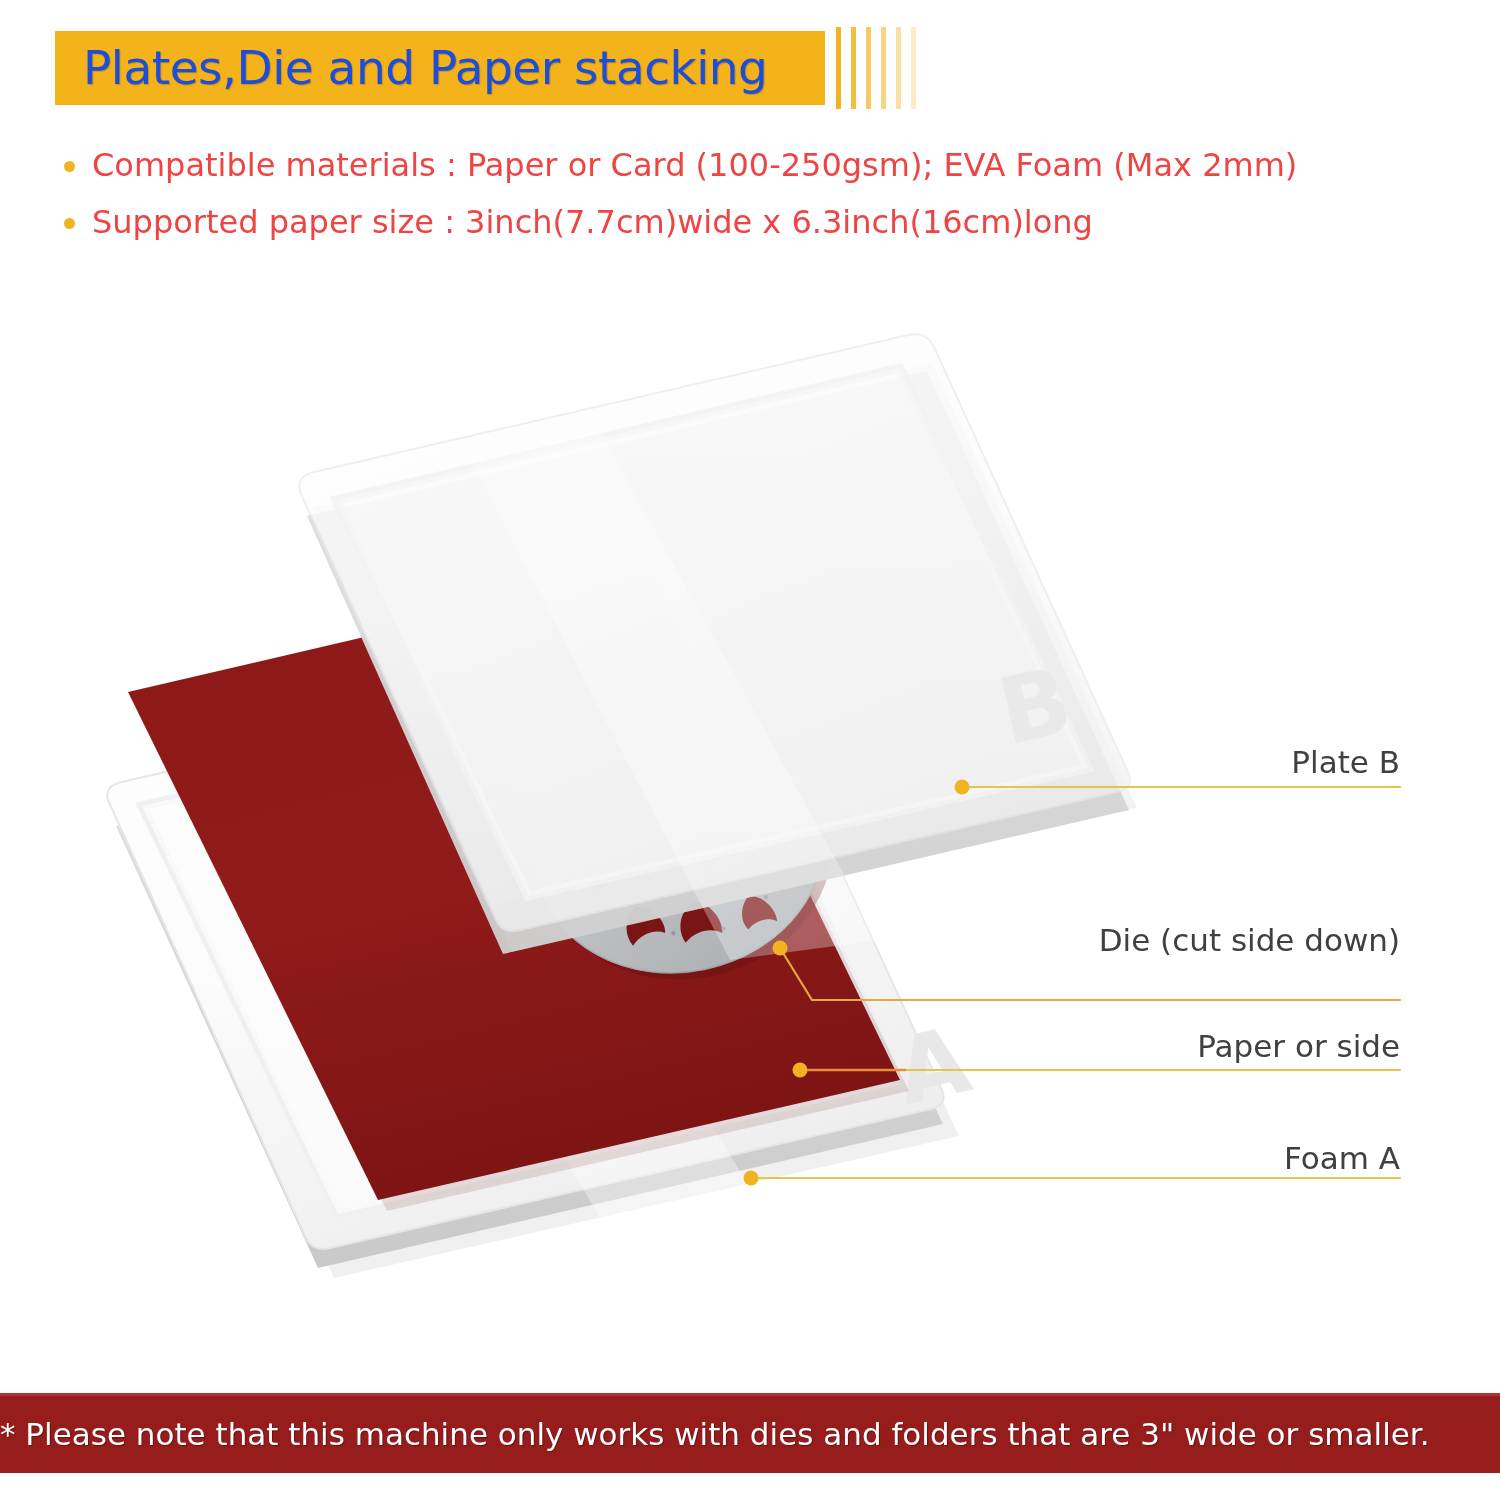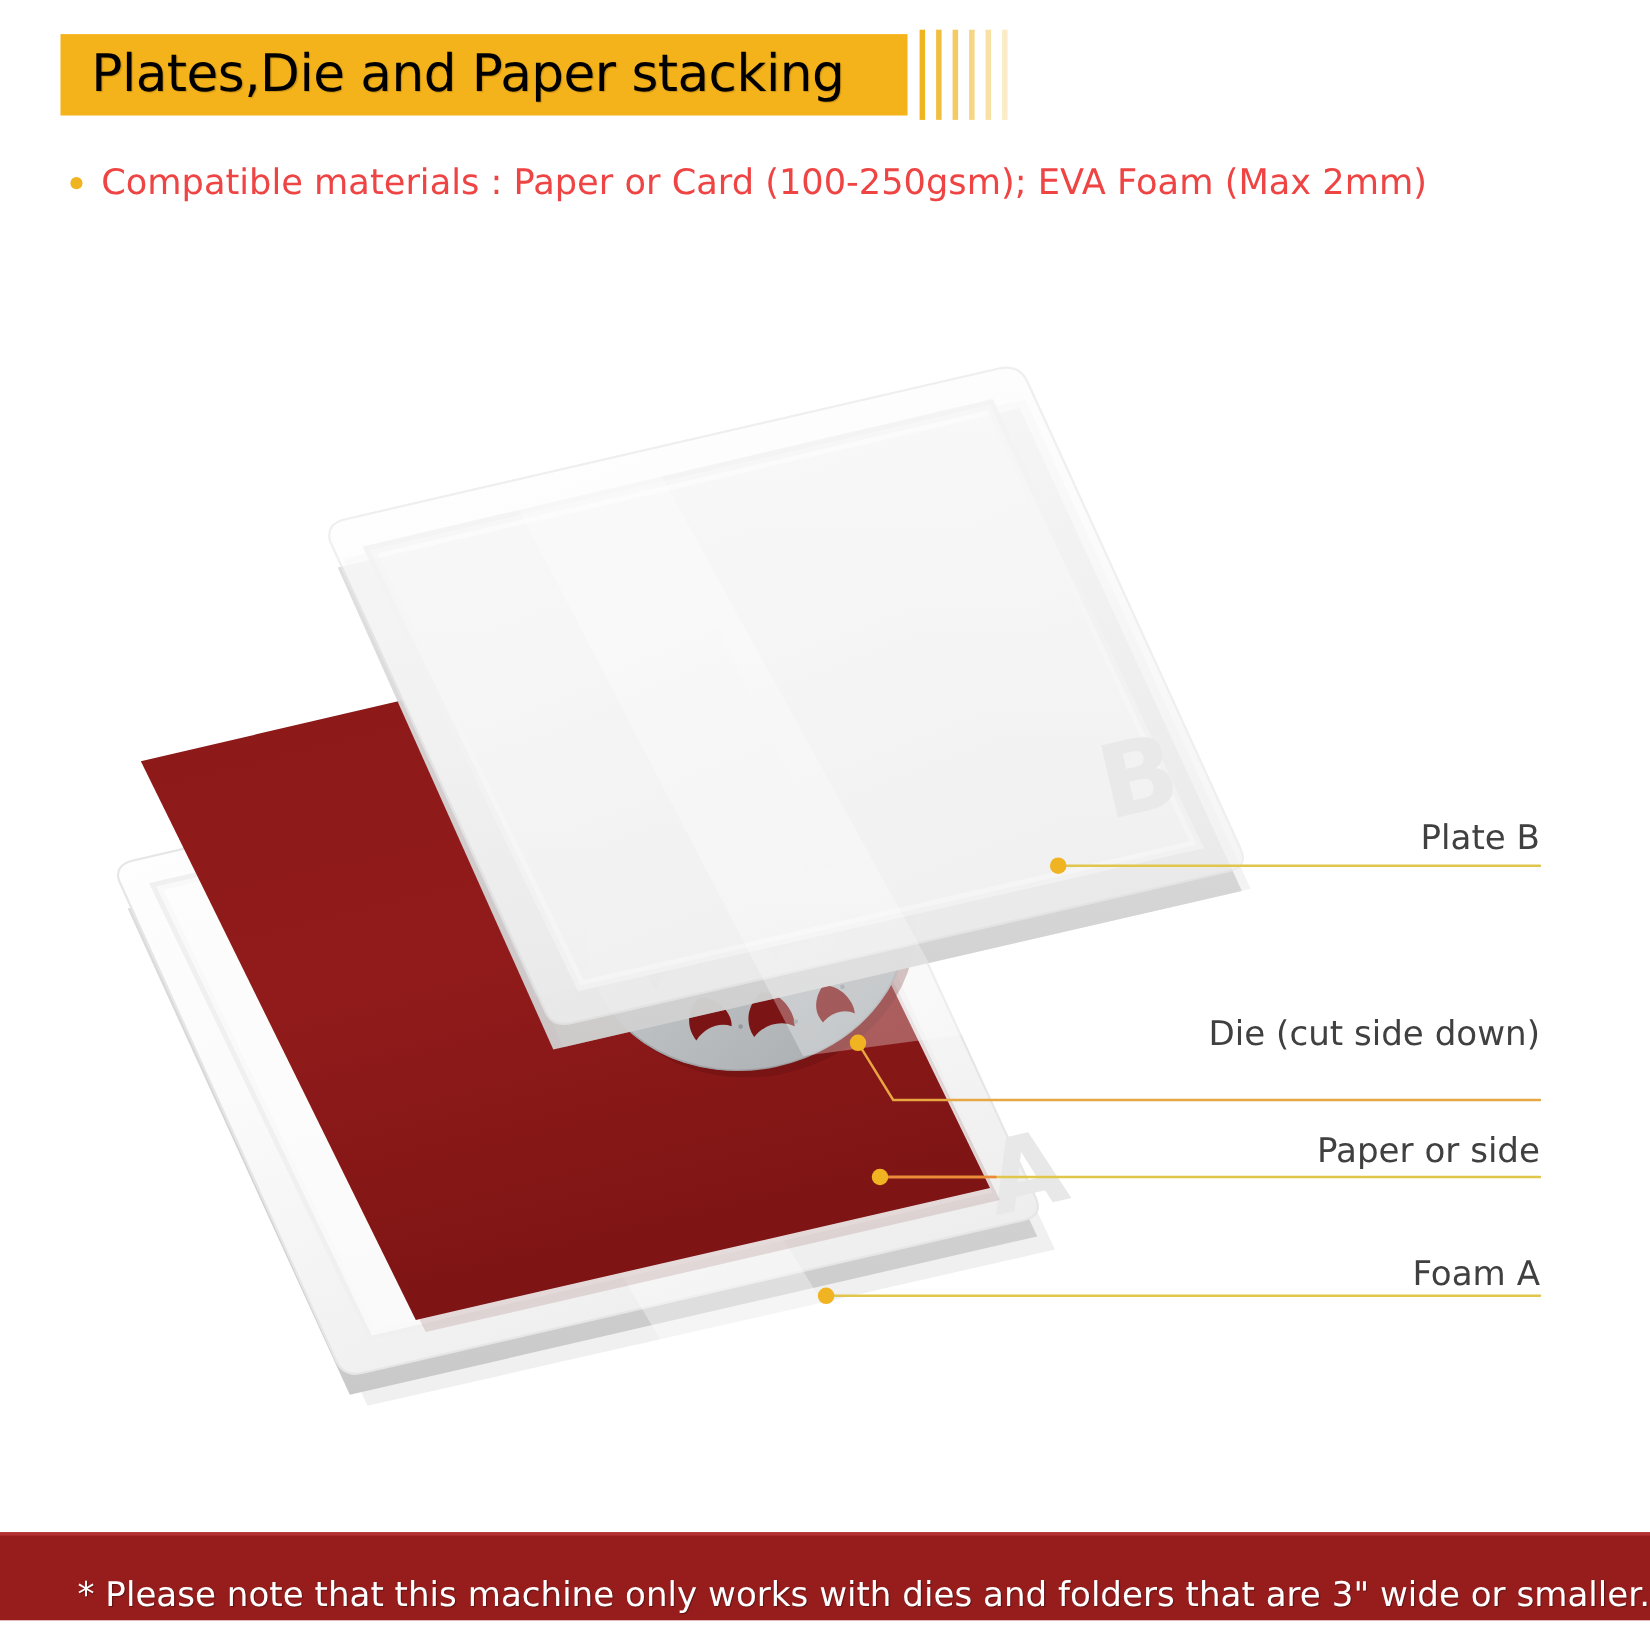--- a/index.html
+++ b/index.html
@@ -116,53 +116,57 @@
     top: 1393px;
     width: 1500px;
     height: 80px;
     background: #971D1D;
     border-top: 3px solid #B43030;
     box-sizing: border-box;
   }
   #bottom-banner-text {
     position: absolute;
     left: 0;
-    top: 16px;
+    top: 0;
     width: 1500px;
     height: 55px;
     line-height: 77px;
-    text-align: right;
+    text-align: left;
     font-size: 31px;
     color: #FFFFFF;
     font-family: "DejaVu Sans", sans-serif;
     text-shadow: 1px 1px 1px rgba(0,0,0,0.35);
     white-space: nowrap;
   }
 </style>
 </head>
 <body>
 
 <div id="page">
 
   <div id="title-bar" style="background: rgb(245, 179, 27);">
-    <div id="title-text" style="color: #000000;">Plates,Die and Paper stacking</div>
+    <div id="title-text" style="color: #1d4ed8;">Plates,Die and Paper stacking</div>
   </div>
   <div id="title-stripes">
       <span class="stripe" style="left: 0px; background: rgb(239, 180, 31); opacity: 1;"></span>
       <span class="stripe" style="left: 15px; background: rgb(239, 180, 31); opacity: 0.85;"></span>
       <span class="stripe" style="left: 30px; background: rgb(239, 180, 31); opacity: 0.7;"></span>
       <span class="stripe" style="left: 45px; background: rgb(239, 180, 31); opacity: 0.55;"></span>
       <span class="stripe" style="left: 60px; background: rgb(239, 180, 31); opacity: 0.4;"></span>
       <span class="stripe" style="left: 75px; background: rgb(239, 180, 31); opacity: 0.25;"></span>
     </div>
 
   <div id="bullets">
     <div class="bullet-row">
       <span class="bullet-dot" style="background: rgb(240, 180, 34);"></span>
       <span class="bullet-text">Compatible materials : Paper or Card (100-250gsm); EVA Foam (Max 2mm)</span>
+    </div>
+    <div class="bullet-row">
+      <span class="bullet-dot" style="background: rgb(240, 180, 34);"></span>
+      <span class="bullet-text">Supported paper size : 3inch(7.7cm)wide x 6.3inch(16cm)long</span>
     </div>
   </div>
 
   <div id="stage">
     <svg width="1500" height="1020" viewBox="0 0 1500 1020" xmlns="http://www.w3.org/2000/svg">
       <defs>
 
         <linearGradient id="plateBtop" x1="0" y1="0" x2="0.55" y2="1">
           <stop offset="0%" stop-color="#ffffff"></stop>
           <stop offset="45%" stop-color="#fcfcfc"></stop>

